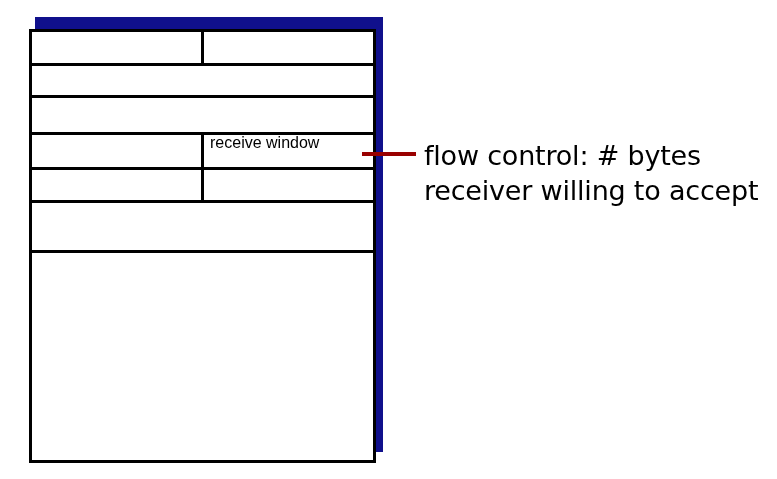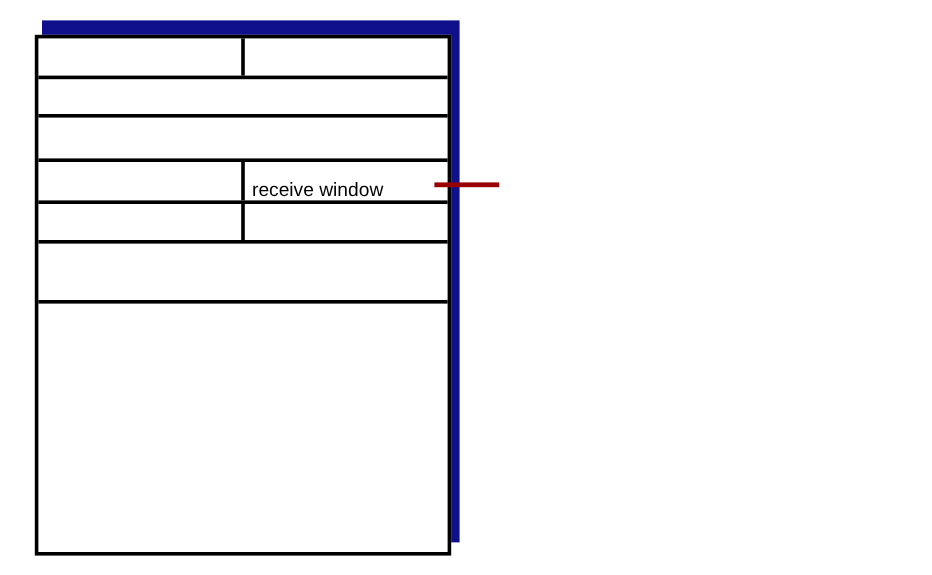--- a/index.html
+++ b/index.html
@@ -62,21 +62,21 @@
   }
   .hrow.last {
     border-bottom: none;
   }
 
   .cell {
     box-sizing: border-box;
     position: relative;
     height: 100%;
     display: flex;
-    align-items: flex-end;
+    align-items: flex-start;
   }
   .cell.left-half {
     width: 172px;
     border-right: 3px solid #000000;
   }
   .cell.right-half {
     flex: 1;
   }
   .cell.full {
     width: 100%;
@@ -175,14 +175,18 @@
     <div class="hrow last" style="top:221px; height:207px;">
       <div class="cell full">
         <span class="cell-label"></span>
       </div>
     </div>
 
   </div>
 
   <div class="leader-line"></div>
 
+  <div class="annotation">
+    <span class="line">flow control: # bytes</span>
+    <span class="line">receiver willing to accept</span>
+  </div>
 
 </div>
 
 </body></html>

